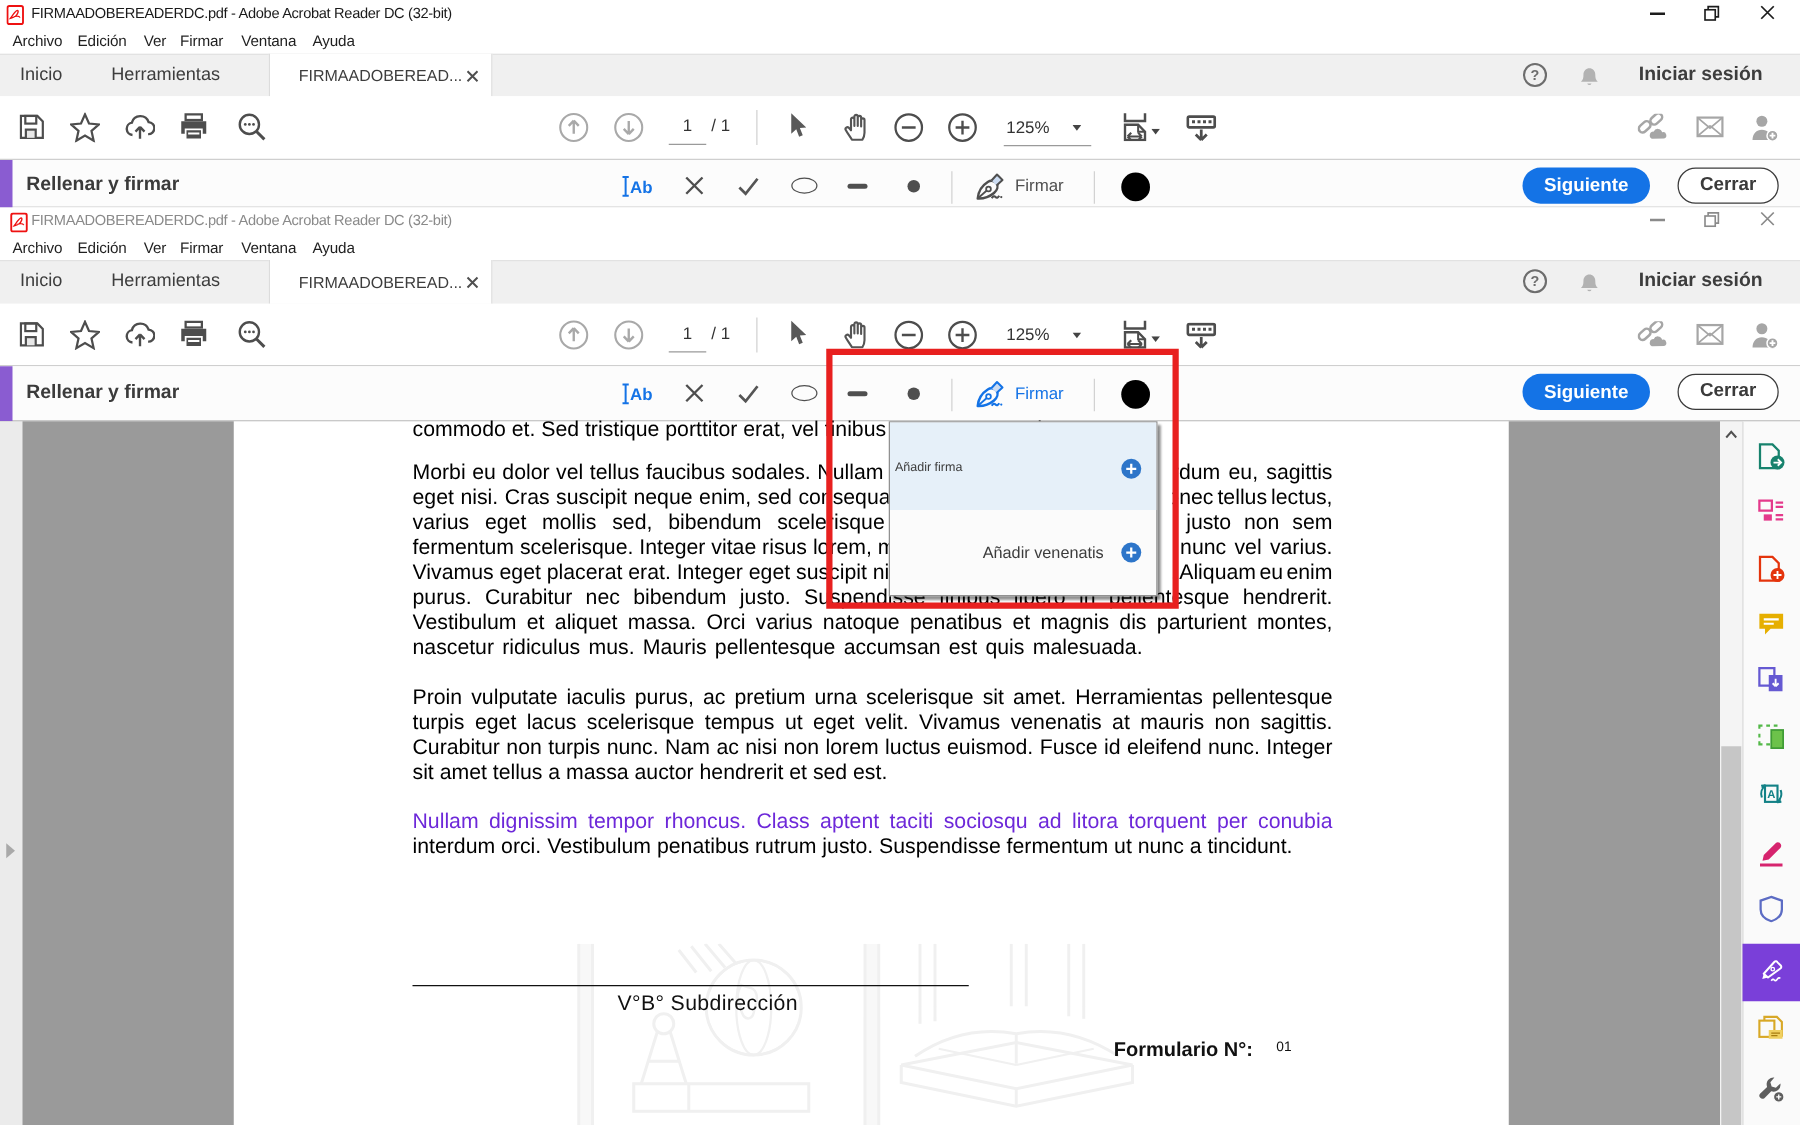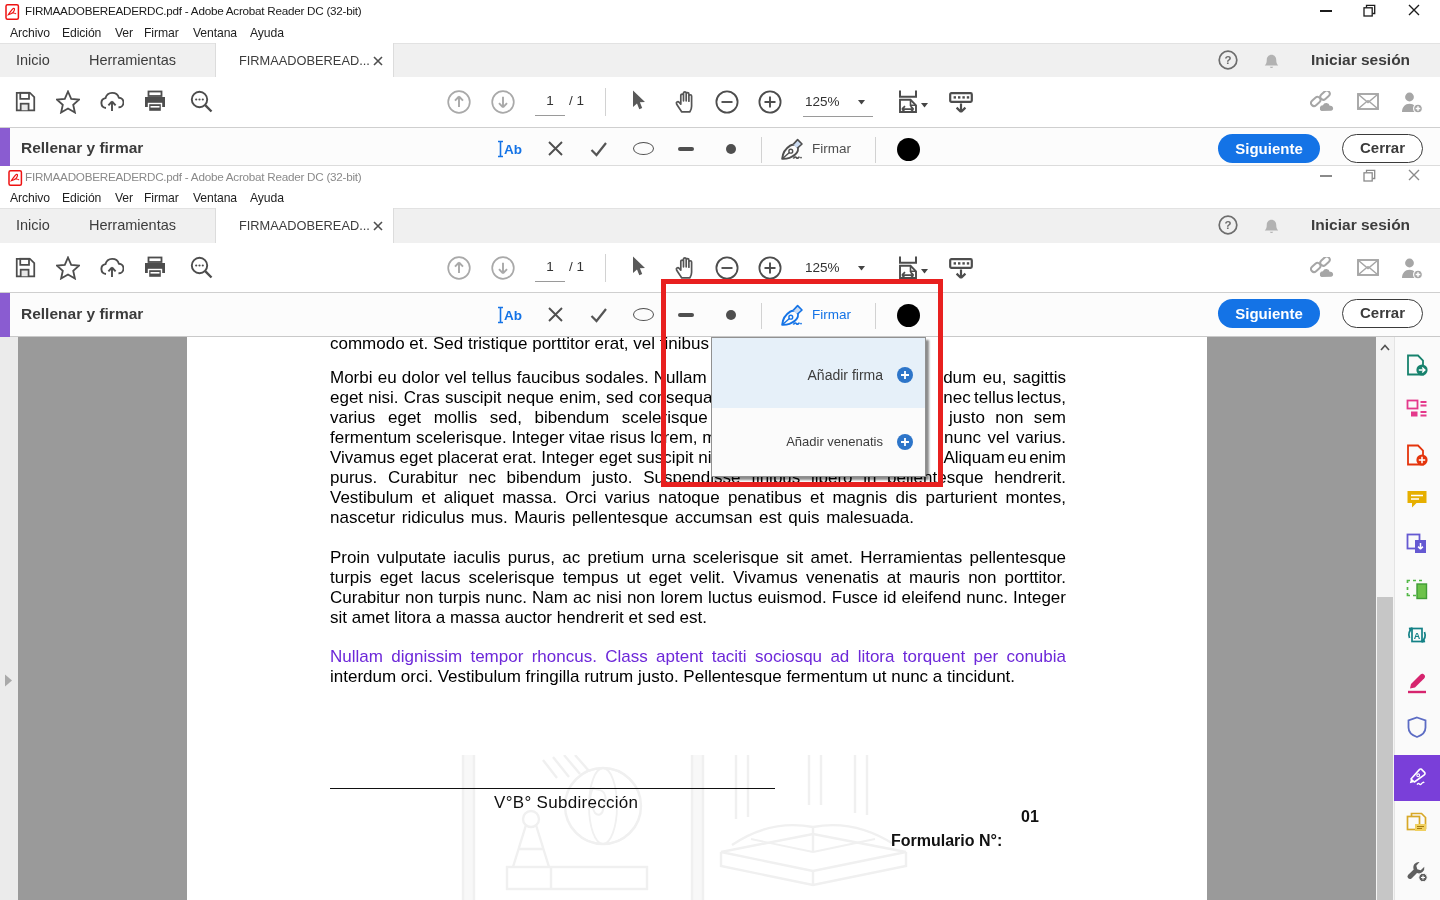--- a/index.html
+++ b/index.html
@@ -350,25 +350,25 @@
       <path d="M266 97 l0 14 L358 130 L451 111 l0 -14"></path>
       <path d="M358 116 v14"></path>
       <path d="M296 84 l62 13 M420 84 l-62 13" stroke-width="1.8"></path>
     </g>
   </svg>
 <div class="abs ll" style="left:330px;top:334px;width:736px;font-size:17px;color:#000">commodo et. Sed tristique porttitor erat, vel finibus massa commodo est.</div>
 <div class="abs jl" style="left:330px;top:468px;width:736px;font-size:17px;color:#000">purus. Curabitur nec bibendum justo. Suspendisse finibus libero in pellentesque hendrerit.</div>
 <div class="abs jl" style="left:330px;top:488px;width:736px;font-size:17px;color:#000">Vestibulum et aliquet massa. Orci varius natoque penatibus et magnis dis parturient montes,</div>
 <div class="abs ll" style="left:330px;top:508px;width:736px;font-size:17px;word-spacing:1.9px;color:#000">nascetur ridiculus mus. Mauris pellentesque accumsan est quis malesuada.</div>
 <div class="abs jl" style="left:330px;top:548px;width:736px;font-size:17px;color:#000">Proin vulputate iaculis purus, ac pretium urna scelerisque sit amet. Herramientas pellentesque</div>
-<div class="abs jl" style="left:330px;top:568px;width:736px;font-size:17px;color:#000">turpis eget lacus scelerisque tempus ut eget velit. Vivamus venenatis at mauris non porttitor.</div>
+<div class="abs jl" style="left:330px;top:568px;width:736px;font-size:17px;color:#000">turpis eget lacus scelerisque tempus ut eget velit. Vivamus venenatis at mauris non sagittis.</div>
 <div class="abs jl" style="left:330px;top:588px;width:736px;font-size:17px;color:#000">Curabitur non turpis nunc. Nam ac nisi non lorem luctus euismod. Fusce id eleifend nunc. Integer</div>
-<div class="abs ll" style="left:330px;top:608px;width:736px;font-size:17px;color:#000">sit amet litora a massa auctor hendrerit et sed est.</div>
+<div class="abs ll" style="left:330px;top:608px;width:736px;font-size:17px;color:#000">sit amet tellus a massa auctor hendrerit et sed est.</div>
 <div class="abs jl" style="left:330px;top:647px;width:736px;font-size:17px;color:#6d28d9">Nullam dignissim tempor rhoncus. Class aptent taciti sociosqu ad litora torquent per conubia</div>
-<div class="abs ll" style="left:330px;top:667px;width:736px;font-size:17px;color:#000">interdum orci. Vestibulum fringilla rutrum justo. Pellentesque fermentum ut nunc a tincidunt.</div>
+<div class="abs ll" style="left:330px;top:667px;width:736px;font-size:17px;color:#000">interdum orci. Vestibulum penatibus rutrum justo. Suspendisse fermentum ut nunc a tincidunt.</div>
 <div class="abs ll" style="left:330px;top:368px;width:381px;overflow:hidden;font-size:17px;word-spacing:0.5px;color:#000">Morbi eu dolor vel tellus faucibus sodales. Nullam posuere</div>
 <div class="abs ll" style="left:330px;top:388px;width:381px;overflow:hidden;font-size:17px;word-spacing:0.5px;color:#000">eget nisi. Cras suscipit neque enim, sed consequat ligula</div>
 <div class="abs ll" style="left:330px;top:408px;width:381px;overflow:hidden;font-size:17px;word-spacing:7.9px;color:#000">varius eget mollis sed, bibendum scelerisque erat</div>
 <div class="abs ll" style="left:330px;top:428px;width:381px;overflow:hidden;font-size:17px;word-spacing:0px;color:#000">fermentum scelerisque. Integer vitae risus lorem, molestie</div>
 <div class="abs ll" style="left:330px;top:448px;width:381px;overflow:hidden;font-size:17px;word-spacing:0px;color:#000">Vivamus eget placerat erat. Integer eget suscipit nisl sed</div>
 <div class="abs" style="left:938px;top:368px;width:128px;height:20.1px;overflow:hidden">
     <span style="position:absolute;right:0;top:0;white-space:nowrap;font-size:17px;line-height:20.1px;word-spacing:1.9px;color:#000">interdum eu, sagittis</span>
   </div>
 <div class="abs" style="left:938px;top:388px;width:128px;height:20.1px;overflow:hidden">
     <span style="position:absolute;right:0;top:0;white-space:nowrap;font-size:17px;line-height:20.1px;word-spacing:-1.5px;color:#000">Donec tellus lectus,</span>
@@ -378,21 +378,21 @@
   </div>
 <div class="abs" style="left:938px;top:428px;width:128px;height:20.1px;overflow:hidden">
     <span style="position:absolute;right:0;top:0;white-space:nowrap;font-size:17px;line-height:20.1px;word-spacing:1.9px;color:#000">porta nunc vel varius.</span>
   </div>
 <div class="abs" style="left:938px;top:448px;width:128px;height:20.1px;overflow:hidden">
     <span style="position:absolute;right:0;top:0;white-space:nowrap;font-size:17px;line-height:20.1px;word-spacing:-2px;color:#000">metus. Aliquam eu enim</span>
   </div>
 <div class="abs" style="left:330px;top:788px;width:445px;height:1.4px;background:#111"></div>
 <div class="abs" style="left:494px;top:793px;font-size:17px;letter-spacing:0.3px;color:#111">V°B° Subdirección</div>
 <div class="abs" style="left:891px;top:832px;font-size:16px;font-weight:700;color:#111">Formulario N°:</div>
-<div class="abs" style="left:1021px;top:808px;font-size:16px;font-weight:700;color:#111">01</div>
+<div class="abs" style="left:1021px;top:832px;font-size:11px;font-weight:400;color:#111">01</div>
 <div class="abs" style="left:1376px;top:337px;width:18px;height:563px;background:#f4f4f4"></div>
 <svg class="abs" style="left:1380px;top:344px" width="10" height="7" viewBox="0 0 10 7" fill="none">
     <path d="M1 6 L5 1.5 L9 6" stroke="#505050" stroke-width="1.6" fill="none"></path>
   </svg>
 <div class="abs" style="left:1377px;top:597px;width:16px;height:303px;background:#c6c6c6"></div>
 <div class="abs" style="left:1394px;top:337px;width:46px;height:563px;background:#fafafa;border-left:1px solid #e4e4e4;box-sizing:border-box"></div>
 <svg class="abs" style="left:1406px;top:354px" width="22" height="22" viewBox="0 0 22 22" fill="none">
     <path d="M2 1.5 h10 l5 5 v14 h-15 z" stroke="#17826d" stroke-width="1.8"></path>
     <circle cx="16" cy="16" r="5.6" fill="#17826d"></circle>
     <path d="M12.8 16 h6 M16.2 13.4 l2.7 2.6 -2.7 2.6" stroke="#fff" stroke-width="1.4" fill="none"></path>
@@ -446,21 +446,21 @@
     <rect x="9" y="12" width="11" height="7" fill="#f0d060"></rect>
     <path d="M11 14.5 h7 M11 16.5 h5" stroke="#a87d10" stroke-width="1"></path>
   </svg>
 <svg class="abs" style="left:1406px;top:860px" width="22" height="22" viewBox="0 0 22 22" fill="none">
     <path d="M13.5 2 a5.5 5.5 0 0 0-5.8 7.5 L2 15 a2.5 2.5 0 0 0 3.5 3.5 L11 13 a5.5 5.5 0 0 0 7.3-6.2 l-3.6 3.4 -3.4-1 -1-3.4 z" fill="#5e5e5e"></path>
     <circle cx="17" cy="17.5" r="4.2" fill="#5e5e5e" stroke="#fafafa" stroke-width="1"></circle>
     <path d="M17 15.5 v4 M15 17.5 h4" stroke="#fff" stroke-width="1.1"></path>
   </svg>
 <div class="abs" style="left:711px;top:337px;width:215px;height:140px;background:#fbfbfb;border:1px solid #919191;box-shadow:3px 3px 2px rgba(0,0,0,0.45);box-sizing:border-box"></div>
 <div class="abs" style="left:712px;top:338px;width:213px;height:70px;background:#e6f0f9"></div>
-<div class="abs" style="left:716px;top:366px;width:167px;height:18px;text-align:right;font-size:14px;color:#3c3c3c;line-height:18px">Añadir firma</div>
+<div class="abs" style="left:716px;top:366px;width:167px;height:18px;text-align:left;font-size:10px;color:#3c3c3c;line-height:18px">Añadir firma</div>
 <div class="abs" style="left:897px;top:367px;width:16px;height:16px;background:#2d75c9;border-radius:50%"></div>
 <svg class="abs" style="left:900px;top:370px" width="10" height="10" viewBox="0 0 10 10" fill="none">
     <path d="M5 1 v8 M1 5 h8" stroke="#fff" stroke-width="1.8"></path>
   </svg>
 <div class="abs" style="left:716px;top:433px;width:167px;height:18px;text-align:right;font-size:13px;color:#3c3c3c;line-height:18px">Añadir venenatis</div>
 <div class="abs" style="left:897px;top:434px;width:16px;height:16px;background:#2d75c9;border-radius:50%"></div>
 <svg class="abs" style="left:900px;top:437px" width="10" height="10" viewBox="0 0 10 10" fill="none">
     <path d="M5 1 v8 M1 5 h8" stroke="#fff" stroke-width="1.8"></path>
   </svg>
 <div class="abs" style="left:661px;top:279px;width:282px;height:208px;border:5px solid #e8201f;box-sizing:border-box"></div>

